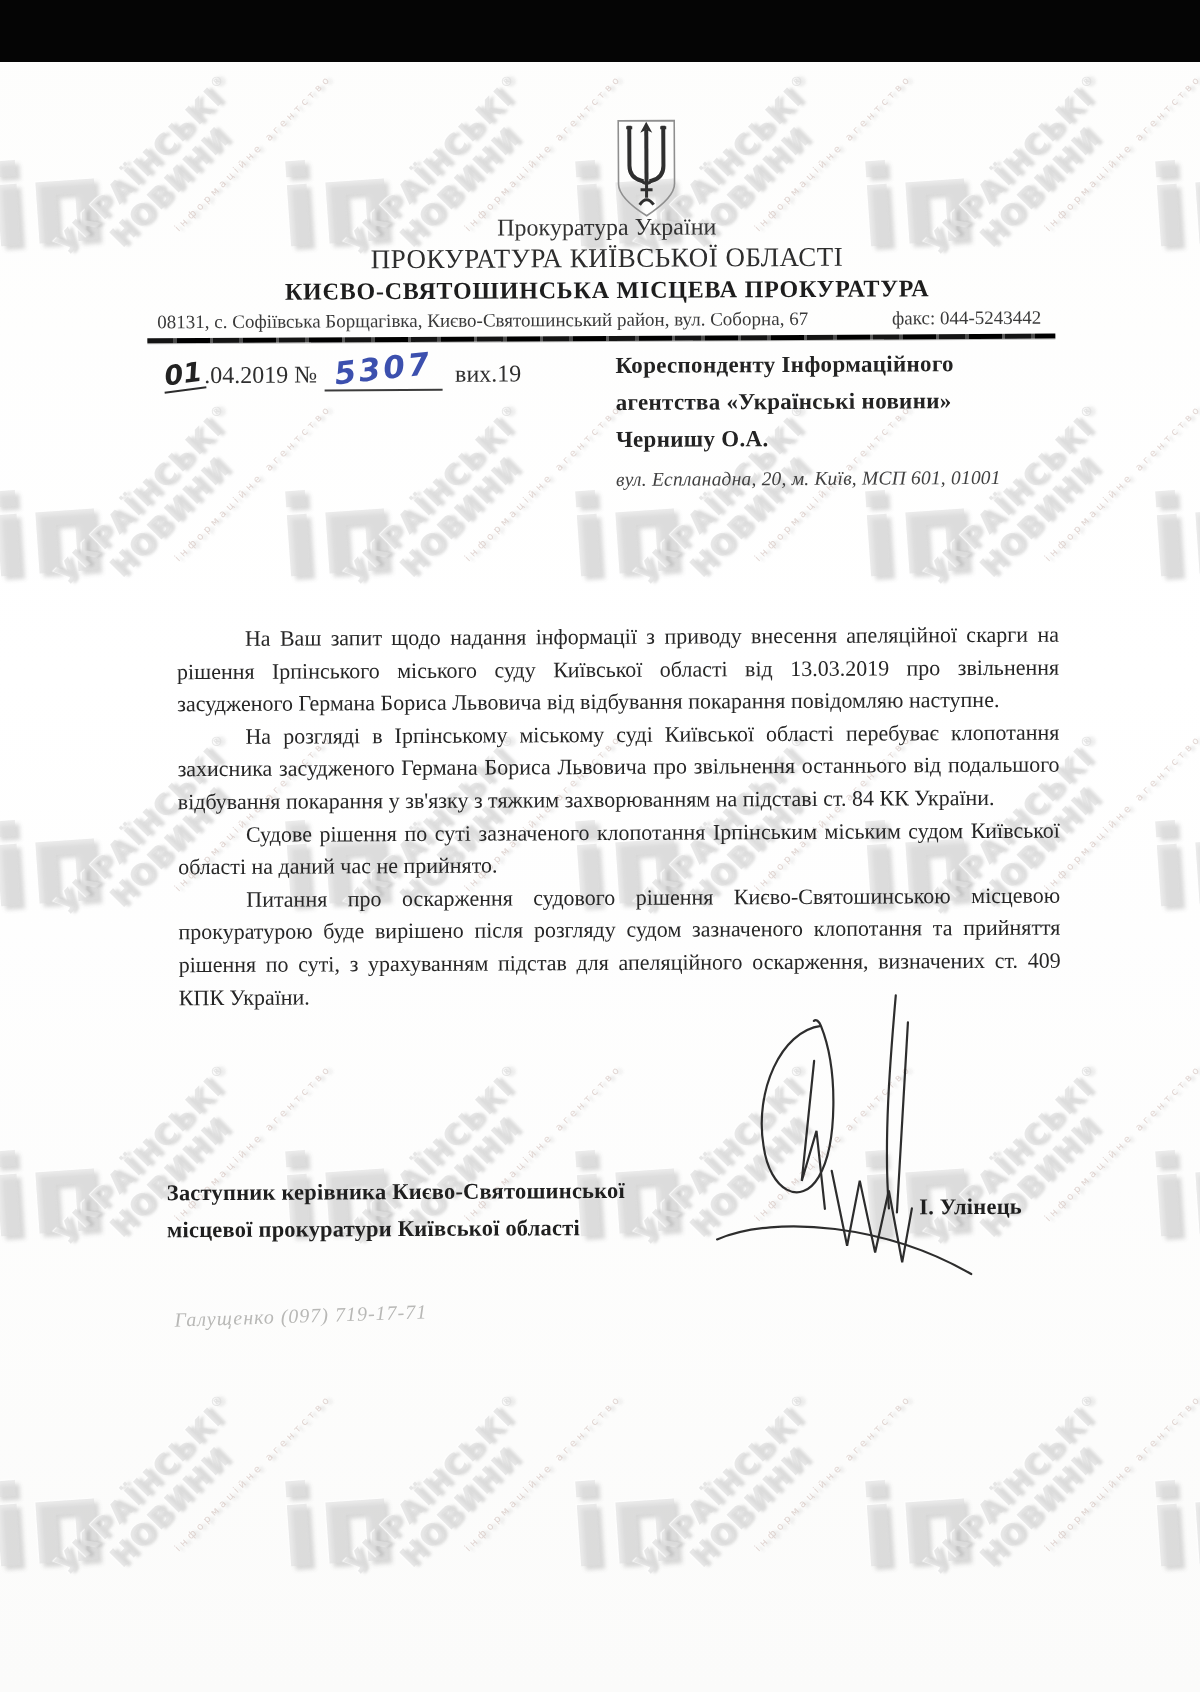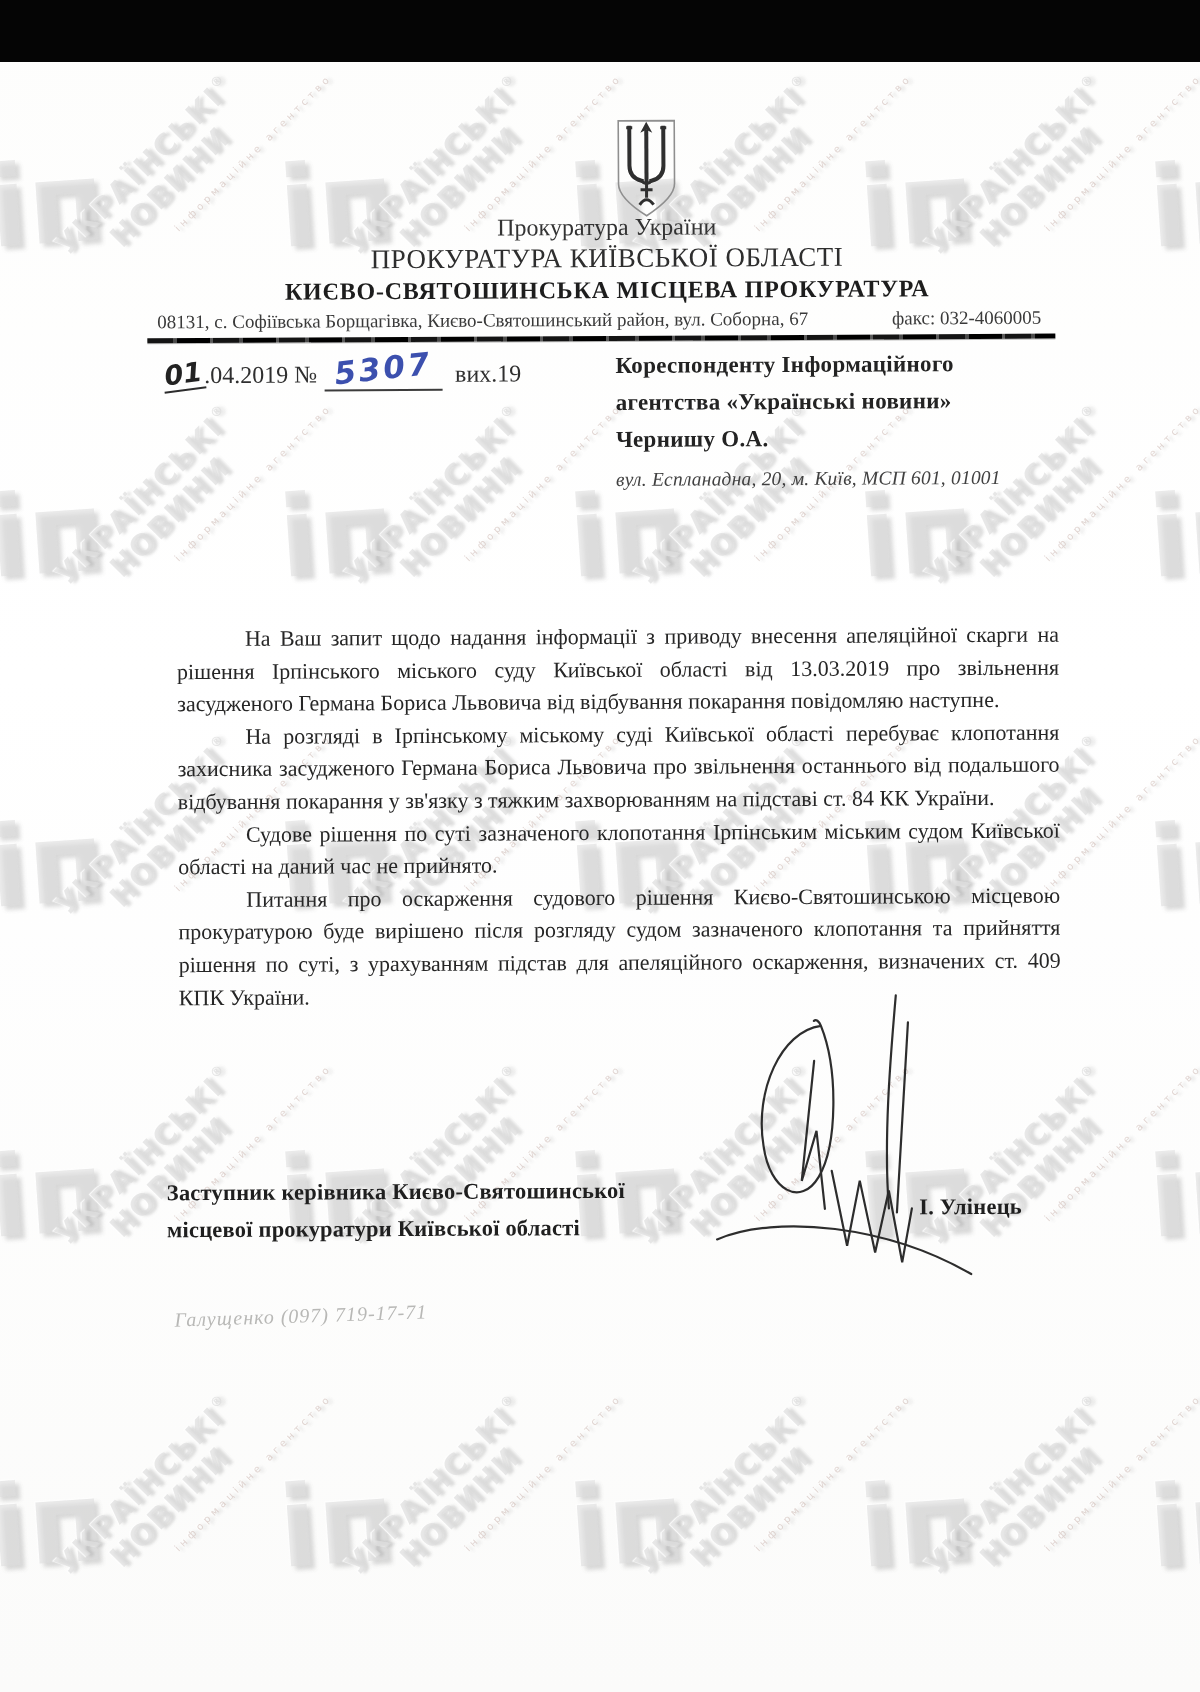--- a/index.html
+++ b/index.html
@@ -297,21 +297,21 @@
         </g>
       </svg>
     </div>
 
     <div class="org-top">Прокуратура України</div>
     <div class="org-mid">ПРОКУРАТУРА КИЇВСЬКОЇ ОБЛАСТІ</div>
     <div class="org-main">КИЄВО-СВЯТОШИНСЬКА МІСЦЕВА ПРОКУРАТУРА</div>
 
     <div class="addr-row">
       <span>08131, с. Софіївська Борщагівка, Києво-Святошинський район, вул. Соборна, 67</span>
-      <span>факс: 032-4060005</span>
+      <span>факс: 044-5243442</span>
     </div>
     <div class="rule"></div>
 
     <div class="ref-row">
       <span class="hand hand-day">01</span>
       <span>.04.2019 №</span>
       <span class="num-slot"><span class="hand hand-num">5307</span></span>
       <span class="ref-suffix">вих.19</span>
     </div>
 

